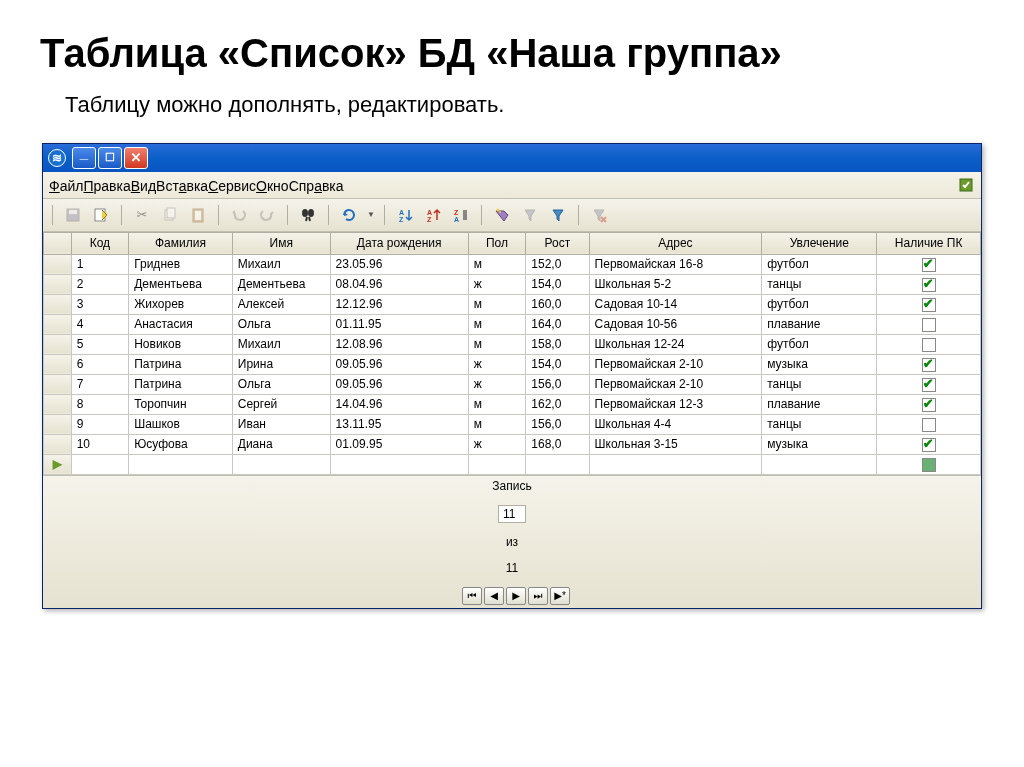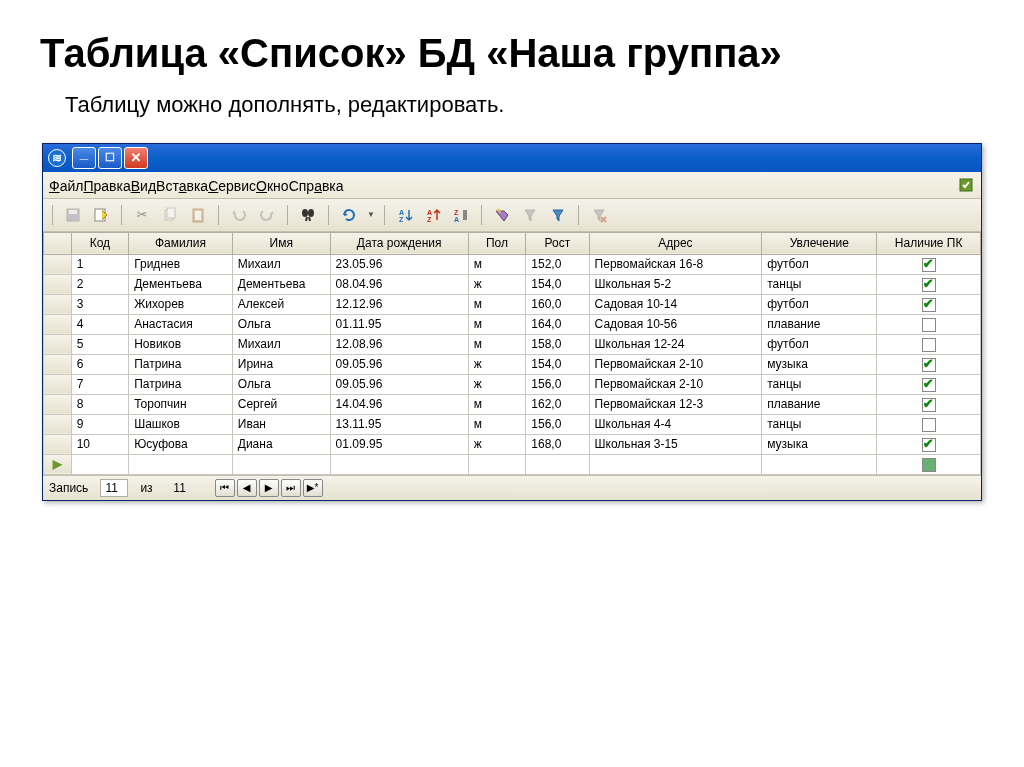--- a/index.html
+++ b/index.html
@@ -166,20 +166,21 @@
 }
 
 .status-bar {
   background: linear-gradient(to bottom,#f5f3ea,#e6e2d0);
   border-top:1px solid #c0c0b0;
   padding: 3px 6px;
   display:flex;
   align-items:center;
   gap:12px;
   font-size:12px;
+  flex-direction:column;
 }
 .status-label { }
 .status-val {
   border:1px solid #b0aea0;
   background:#fff;
   padding:1px 4px;
   min-width:28px;
   display:inline-block;
   text-align:left;
   height:18px;

